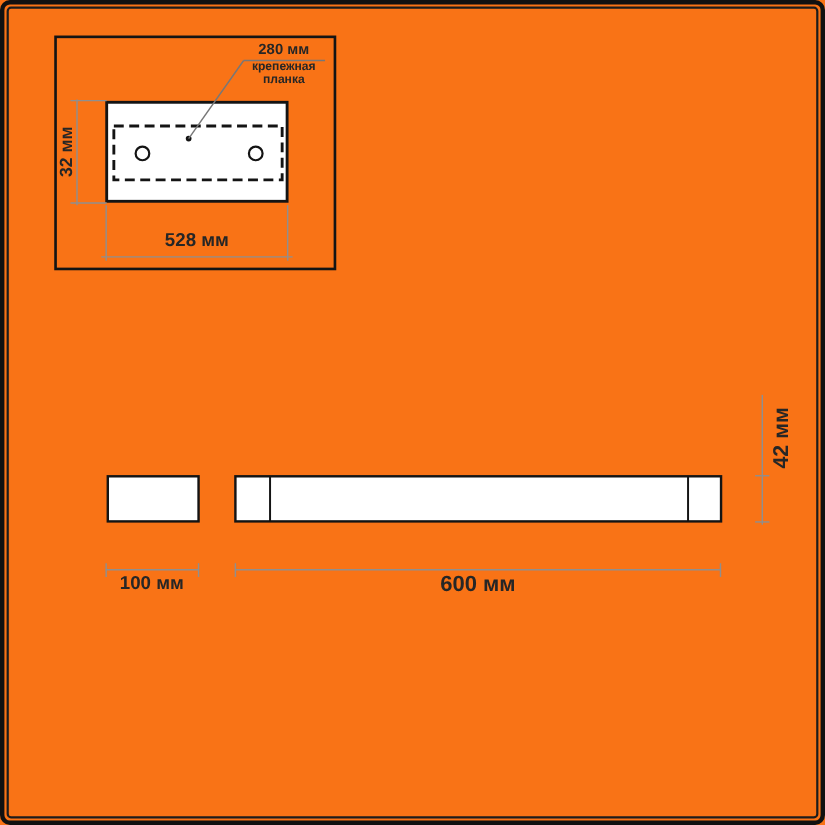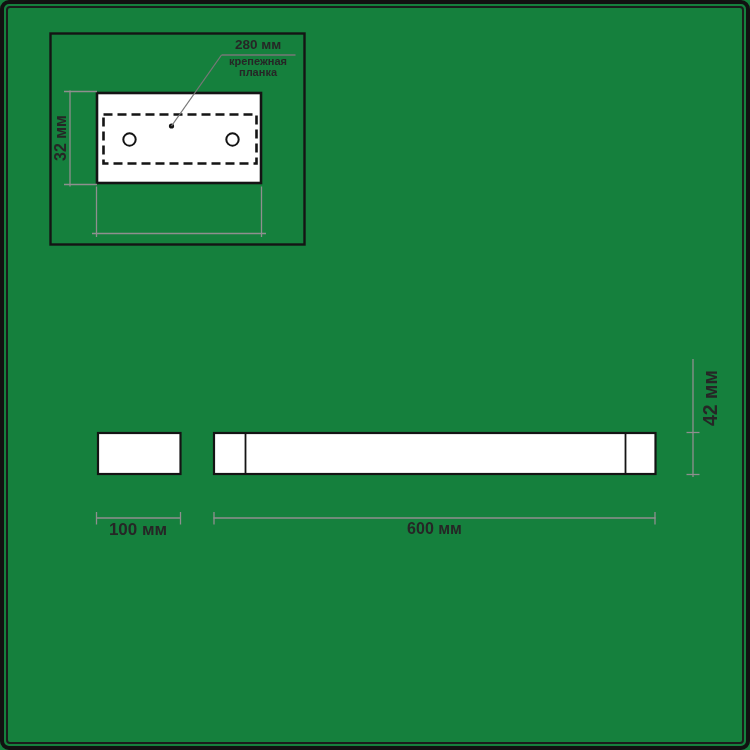--- a/index.html
+++ b/index.html
@@ -1,32 +1,32 @@
 <!DOCTYPE html>
 <html><head>
 <meta charset="utf-8">
 <style>
   html,body { margin:0; padding:0; background:#ffffff; }
   .stage {
-    position:relative; width:750px; height:750px; background:#15803d;
+    position:relative; width:750px; height:750px; background:#f97316;
     font-family:"Liberation Sans","DejaVu Sans",sans-serif; color:#262626;
     overflow:hidden;
   }
   .frame-outer { position:absolute; inset:0; border:4px solid #111111; border-radius:9px; }
   .frame-inner { position:absolute; inset:6px; border:2px solid #1c1c1c; border-radius:4px; }
   .drawing { position:absolute; left:0; top:0; }
   .lbl { position:absolute; color:#262626; font-weight:600; white-space:nowrap; }
   .lbl-callout-value { left:218px; top:37px; width:80px; text-align:center; font-size:13.5px; }
   .lbl-callout-label { left:213px; top:56px; width:90px; text-align:center; font-size:11px;
                        line-height:10.5px; white-space:normal; }
   .lbl-dim-32  { left:16px;  top:129px; width:90px;  height:18px; line-height:18px;
                  text-align:center; font-size:16px;   transform:rotate(-90deg); }
   .lbl-dim-528 { left:96px;  top:209px; width:166px; text-align:center; font-size:17px; }
   .lbl-dim-100 { left:93px;  top:520px; width:90px;  text-align:center; font-size:17px; }
-  .lbl-dim-600 { left:213px; top:520px; width:443px; text-align:center; font-size:16px; }
+  .lbl-dim-600 { left:213px; top:520px; width:443px; text-align:center; font-size:20px; }
   .lbl-dim-42  { left:655px; top:388px; width:110px; height:20px; line-height:20px;
                  text-align:center; font-size:19.5px; transform:rotate(-90deg); }
 </style>
 </head>
 <body>
 
 <div class="stage">
 
   <svg class="drawing" width="750" height="750" viewBox="0 0 750 750">
 
@@ -66,19 +66,20 @@
 
       <line x1="693" y1="359" x2="693" y2="477" stroke="#8f8f8f" stroke-width="1.3"></line>
       <line x1="686.5" y1="432.5" x2="699.5" y2="432.5" stroke="#8f8f8f" stroke-width="1.3"></line>
       <line x1="686.5" y1="474.5" x2="699.5" y2="474.5" stroke="#8f8f8f" stroke-width="1.3"></line>
     </g>
   </svg>
 
   <div class="lbl lbl-callout-value">280 мм</div>
   <div class="lbl lbl-callout-label">крепежная планка</div>
   <div class="lbl lbl-dim-32">32 мм</div>
+  <div class="lbl lbl-dim-528">528 мм</div>
   <div class="lbl lbl-dim-100">100 мм</div>
   <div class="lbl lbl-dim-600">600 мм</div>
   <div class="lbl lbl-dim-42">42 мм</div>
 
   <div class="frame-inner"></div>
   <div class="frame-outer"></div>
 </div>
 
 </body></html>

